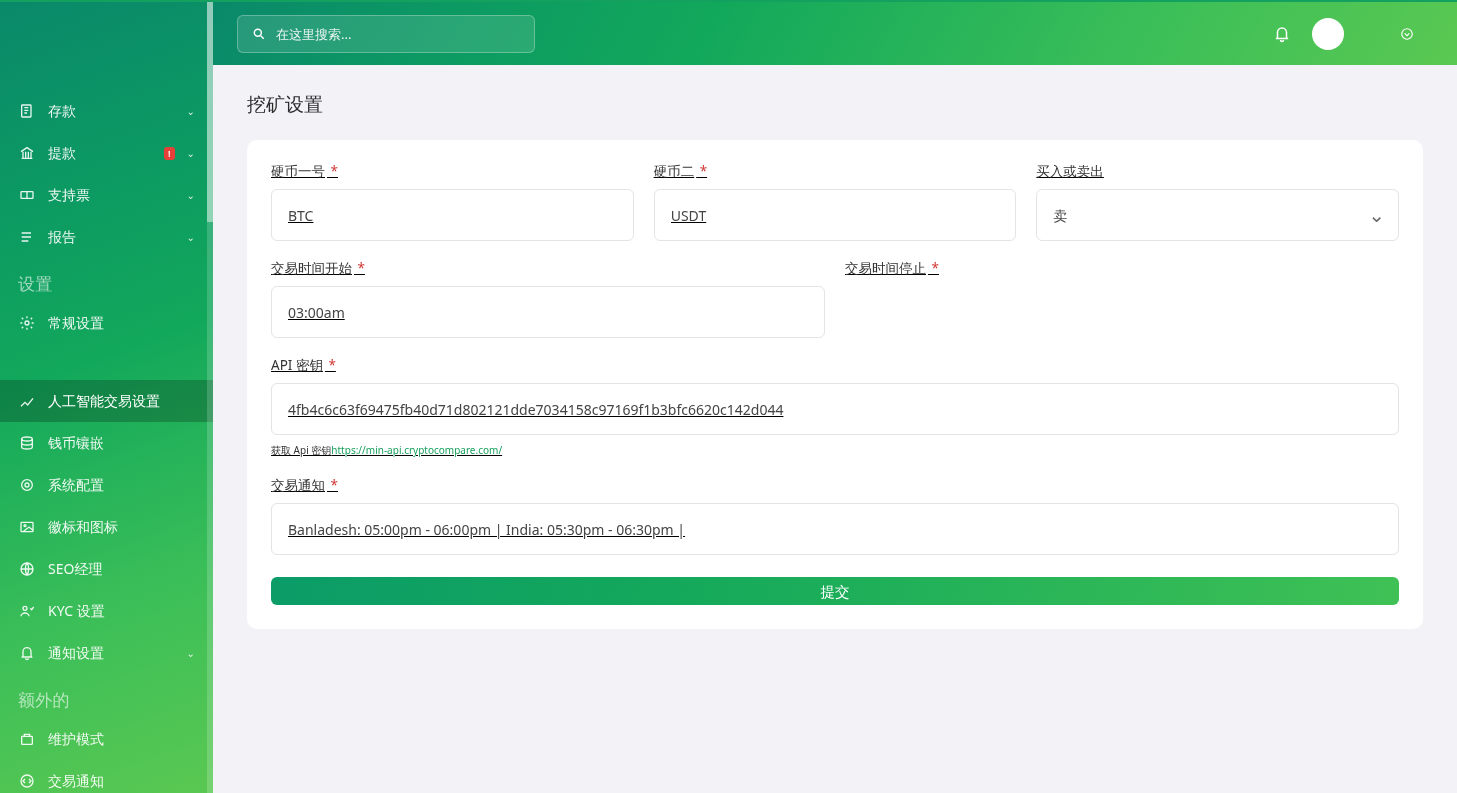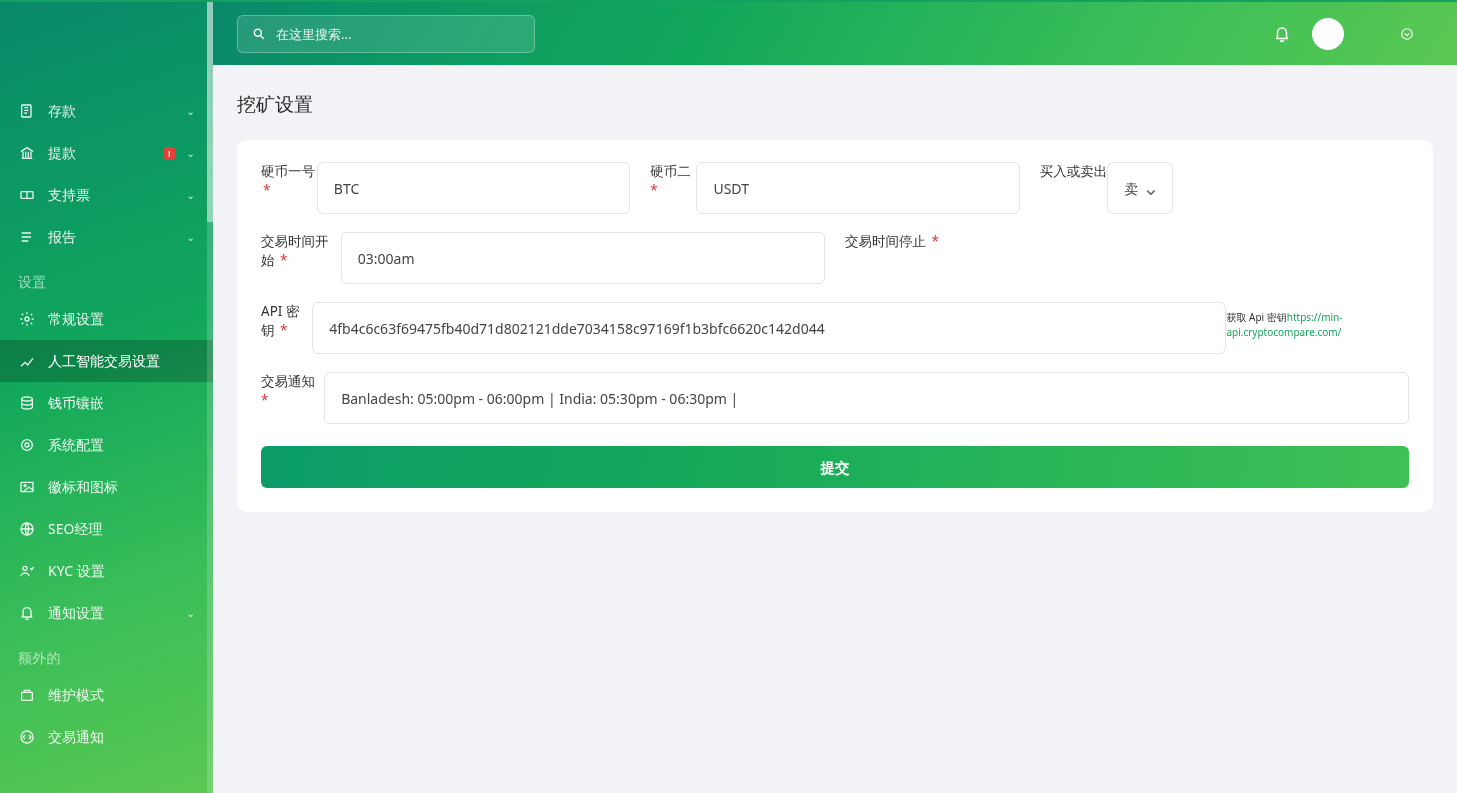--- a/index.html
+++ b/index.html
@@ -2,55 +2,55 @@
 <html><head>
 <meta charset="utf-8">
 <style>
   *{box-sizing:border-box;margin:0;padding:0;font-family:system-ui,-apple-system,"Segoe UI",Roboto,Helvetica,Arial,sans-serif;}
   body{background:#f2f2f7;width:1457px;height:793px;overflow:hidden;position:relative;border-top:2px solid #14a05e;}
   
   .sidebar{position:absolute;left:0;top:0;width:213px;height:100%;background:linear-gradient(160deg,#0a896a 0%,#0c9a62 25%,#12a85b 45%,#3cbf58 75%,#5ac852 100%);color:#e9f7ef;z-index:2;}
   .sidebar-logo{height:64px;}
   .menu-scroll{position:absolute;top:88px;left:0;right:0;bottom:0;overflow:hidden;}
   .menu-item{display:flex;align-items:center;gap:12px;padding:11px 18px;font-size:14px;cursor:pointer;position:relative;}
-  .menu-item.active{background:rgba(0,0,0,0.22);color:#fff;}
+  .menu-item.active{background:rgba(0,0,0,0.22);color:#fff;margin-top:36px;}
   .menu-item .mi-icon{width:18px;height:18px;display:inline-flex;align-items:center;justify-content:center;color:rgba(255,255,255,0.9);}
   .menu-item .mi-label{flex:1;color:rgba(255,255,255,0.92);}
   .menu-item.active .mi-label{color:#fff;}
   .menu-chev{font-size:10px;color:rgba(255,255,255,0.85);}
-  .menu-divider{font-size:14px;color:rgba(255,255,255,0.6);padding:14px 18px 6px 18px;letter-spacing:.3px;}
+  .menu-divider{font-size:17px;color:rgba(255,255,255,0.6);padding:14px 18px 6px 18px;letter-spacing:.3px;}
   .badge{background:#e74039;color:#fff;font-size:9px;font-weight:600;border-radius:3px;padding:2px 4px;line-height:1;}
   .sidebar-scrollbar{position:absolute;top:0;right:0;width:6px;height:100%;background:rgba(255,255,255,0.18);}
   .sidebar-scrollbar .thumb{position:absolute;left:0;right:0;top:0;height:220px;background:rgba(255,255,255,0.45);}
   svg{display:block;}
 
   
   .header{position:absolute;left:213px;right:0;top:0;height:63px;background:linear-gradient(120deg,#0a896a 0%,#0c9a62 20%,#12a85b 40%,#3cbf58 75%,#5ac852 100%);display:flex;align-items:center;padding:0 24px;z-index:1;}
   .search-box{display:flex;align-items:center;gap:10px;background:rgba(255,255,255,0.12);border:1px solid rgba(255,255,255,0.28);border-radius:6px;height:38px;width:298px;padding:0 14px;}
   .search-box input{background:transparent;border:0;outline:0;color:#fff;font-size:13px;width:100%;}
   .search-box input::placeholder{color:rgba(255,255,255,0.9);}
   .header-spacer{flex:1;}
   .hdr-icon{width:18px;height:18px;color:#fff;margin:0 15px;display:flex;align-items:center;cursor:pointer;}
   .avatar{width:32px;height:32px;border-radius:50%;background:#fff;margin:0 6px;border:2px solid rgba(255,255,255,0.8);}
 
   
-  .content{position:absolute;left:213px;right:0;top:63px;bottom:0;padding:26px 24px;overflow:auto;}
+  .content{position:absolute;left:213px;right:0;top:63px;bottom:0;padding:26px 34px;overflow:auto;}
   .page-title{font-size:19px;font-weight:500;color:#2b2b2b;margin-bottom:22px;}
   .card{background:#fff;border-radius:10px;padding:22px 24px 24px 24px;}
   .row{display:flex;gap:20px;margin-bottom:18px;}
-  .col{flex:1;display:flex;flex-direction:row;}
+  .col{flex:1;display:flex;flex-direction:column;text-decoration:underline;}
   .form-label{font-size:13.5px;color:#333;margin-bottom:8px;}
   .req{color:#d23636;margin-left:2px;}
   .form-control,.form-select{height:52px;border:1px solid #e3e3e8;border-radius:6px;padding:0 16px;font-size:14px;color:#444;background:#fff;outline:none;width:100%;}
   .form-select{appearance:none;-webkit-appearance:none;background-image:none;padding-right:34px;}
   .select-wrap{position:relative;}
   .select-wrap .sel-chev{position:absolute;right:14px;top:50%;transform:translateY(-50%);font-size:20px;line-height:1;color:#6b6b6b;pointer-events:none;}
   .help-text{font-size:10px;color:#333;margin-top:8px;}
   .help-text a{color:#18a15d;text-decoration:none;}
-  .submit-btn{width:100%;height:42px;border:0;border-radius:6px;color:#fff;font-size:14.5px;background:linear-gradient(100deg,#0b9c68 0%,#13a85b 35%,#3fc155 100%);cursor:pointer;margin-top:4px;font-weight:bold;}
+  .submit-btn{width:100%;height:28px;border:0;border-radius:6px;color:#fff;font-size:14.5px;background:linear-gradient(100deg,#0b9c68 0%,#13a85b 35%,#3fc155 100%);cursor:pointer;margin-top:4px;}
 </style>
 </head>
 <body>
 
 <nav class="sidebar">
   <div class="sidebar-logo"></div>
   <div class="menu-scroll">
 
     <div class="menu-item">
       <span class="mi-icon">

